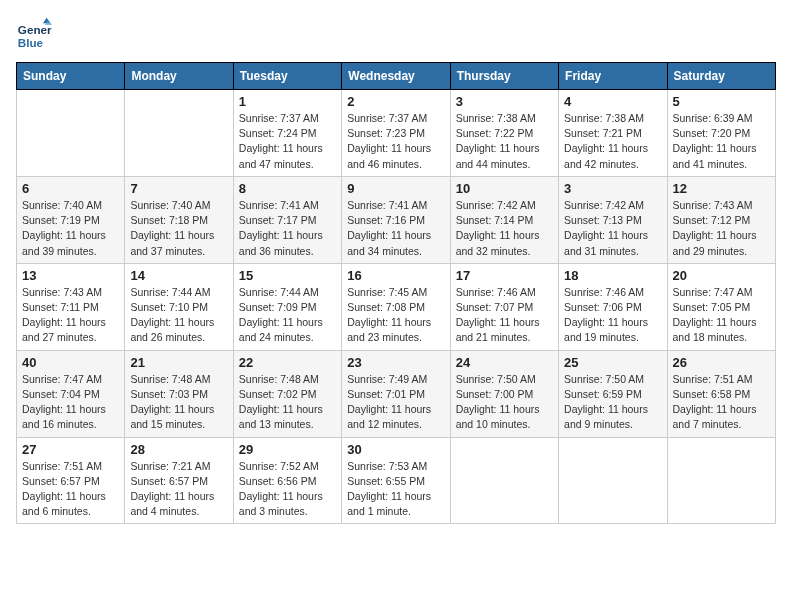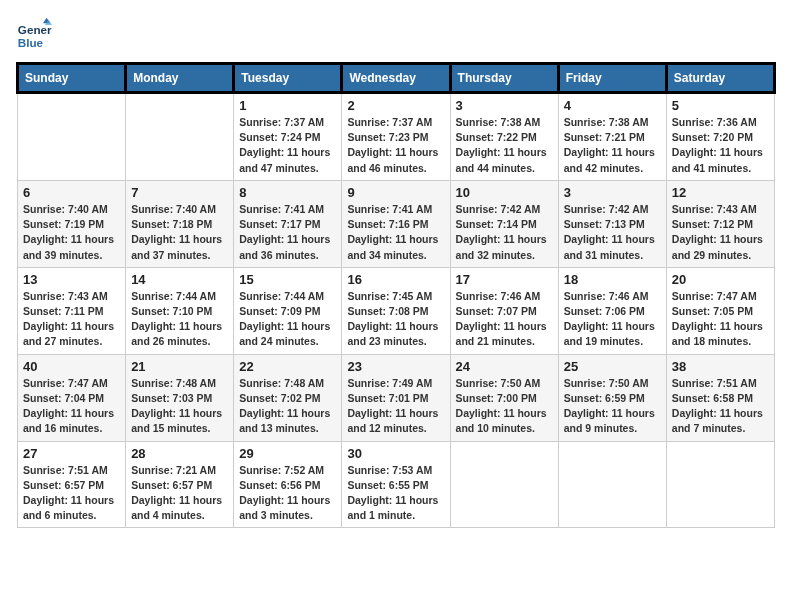--- a/index.html
+++ b/index.html
@@ -50,21 +50,21 @@
       border-collapse: collapse;
       font-size: 11px;
     }
     thead tr th {
       background: #2e6da4;
       color: #fff;
       text-align: left;
       padding: 6px 6px;
       font-size: 12px;
       font-weight: bold;
-      border: 3px solid #000000;
+      border: 1px solid #000000;
     }
     tbody tr td {
       border: 1px solid #ccc;
       vertical-align: top;
       padding: 4px 5px;
       width: 107px;
       min-height: 70px;
       background: #fff;
     }
     tbody tr:nth-child(even) td {
@@ -74,21 +74,20 @@
       font-size: 13px;
       font-weight: bold;
       color: #222;
       display: block;
       margin-bottom: 2px;
     }
     .day-info {
       font-size: 10.5px;
       color: #333;
       line-height: 1.45;
-      font-weight: bold;
     }
     .empty-cell {
       background: #fff !important;
     }
   </style>
 </head>
 <body>
 
 <div class="header">
   <div class="logo">
@@ -144,21 +143,21 @@
 Daylight: 11 hours and 44 minutes.</div>
         </td>
         <td>
           <span class="day-num">4</span>
           <div class="day-info">Sunrise: 7:38 AM
 Sunset: 7:21 PM
 Daylight: 11 hours and 42 minutes.</div>
         </td>
         <td>
           <span class="day-num">5</span>
-          <div class="day-info">Sunrise: 7:36 AM
+          <div class="day-info">Sunrise: 6:39 AM
 Sunset: 7:20 PM
 Daylight: 11 hours and 41 minutes.</div>
         </td>
       </tr>
       <tr>
         <td>
           <span class="day-num">6</span>
           <div class="day-info">Sunrise: 7:40 AM
 Sunset: 7:19 PM
 Daylight: 11 hours and 39 minutes.</div>
@@ -275,21 +274,21 @@
 Sunset: 7:00 PM
 Daylight: 11 hours and 10 minutes.</div>
         </td>
         <td>
           <span class="day-num">25</span>
           <div class="day-info">Sunrise: 7:50 AM
 Sunset: 6:59 PM
 Daylight: 11 hours and 9 minutes.</div>
         </td>
         <td>
-          <span class="day-num">38</span>
+          <span class="day-num">26</span>
           <div class="day-info">Sunrise: 7:51 AM
 Sunset: 6:58 PM
 Daylight: 11 hours and 7 minutes.</div>
         </td>
       </tr>
       <tr>
         <td>
           <span class="day-num">27</span>
           <div class="day-info">Sunrise: 7:51 AM
 Sunset: 6:57 PM

